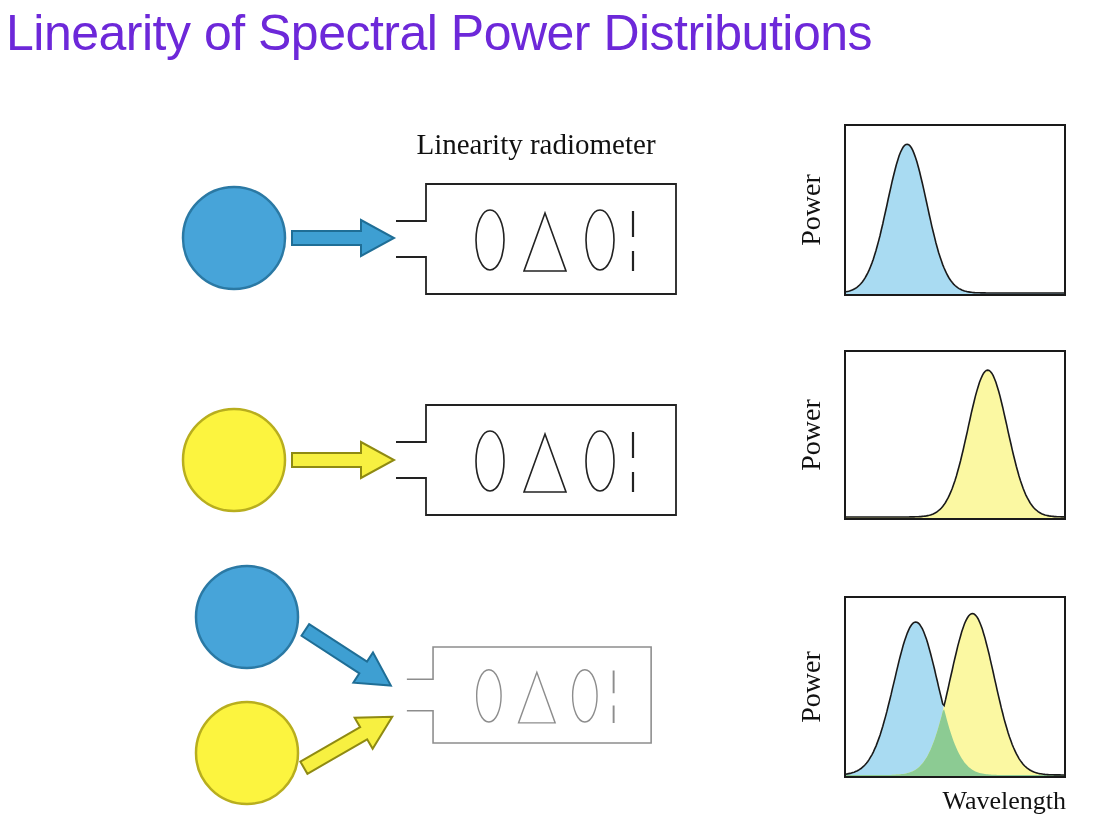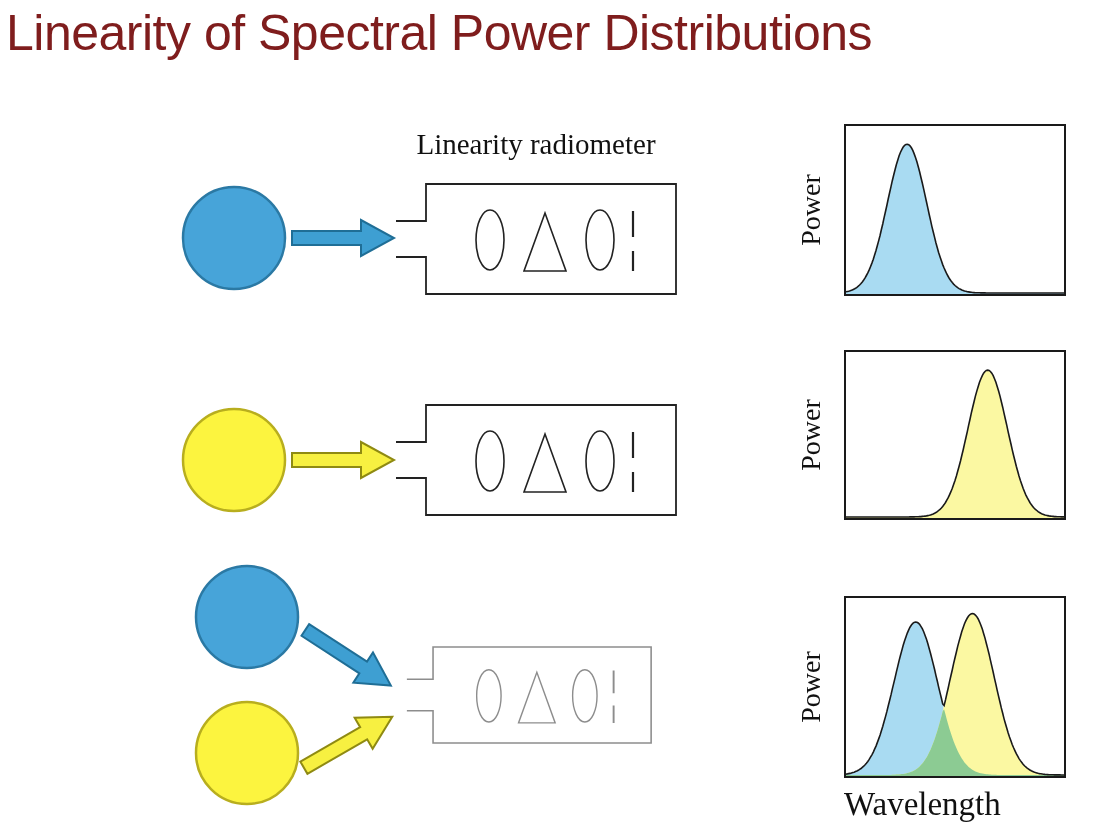--- a/index.html
+++ b/index.html
@@ -1,26 +1,26 @@
 <!DOCTYPE html>
 <html><head>
 <meta charset="utf-8">
 <style>
   *{margin:0;padding:0;box-sizing:border-box}
   html,body{background:#fff}
   body{font-family:"Liberation Sans",sans-serif;color:#111}
   .stage{position:relative;width:1110px;height:832px;background:#fff;overflow:hidden}
   .abs{position:absolute}
-  .title{left:6px;top:4px;font-size:50px;font-weight:500;letter-spacing:-0.5px;white-space:nowrap;color:#7f1d1d}
+  .title{left:6px;top:4px;font-size:50px;font-weight:500;letter-spacing:-0.5px;white-space:nowrap;color:#6d28d9}
   .serif{font-family:"Liberation Serif","DejaVu Serif",serif;color:#111}
   .rad-label{width:282px;text-align:center;font-size:29px}
   .chart{border:2px solid #1a1a1a;background:#fff}
   .chart svg{display:block}
   .ylab{width:172px;height:34px;text-align:center;font-size:28px;transform:rotate(-90deg)}
-  .xlab{width:222px;text-align:left;font-size:33px}
+  .xlab{width:222px;text-align:right;font-size:26px}
   svg{overflow:visible}
 </style>
 </head>
 <body>
 
 <svg width="0" height="0" style="position:absolute" aria-hidden="true">
   <symbol id="radiometer" viewBox="0 0 282 112">
     <path d="M1 38 L31 38 L31 1 L281 1 L281 111 L31 111 L31 74 L1 74" fill="none" stroke="currentColor" stroke-width="1.8"></path>
     <ellipse cx="95" cy="57" rx="14" ry="30" fill="none" stroke="currentColor" stroke-width="1.6"></ellipse>
     <path d="M129 88 L171 88 L150 30 Z" fill="none" stroke="currentColor" stroke-width="1.6"></path>

